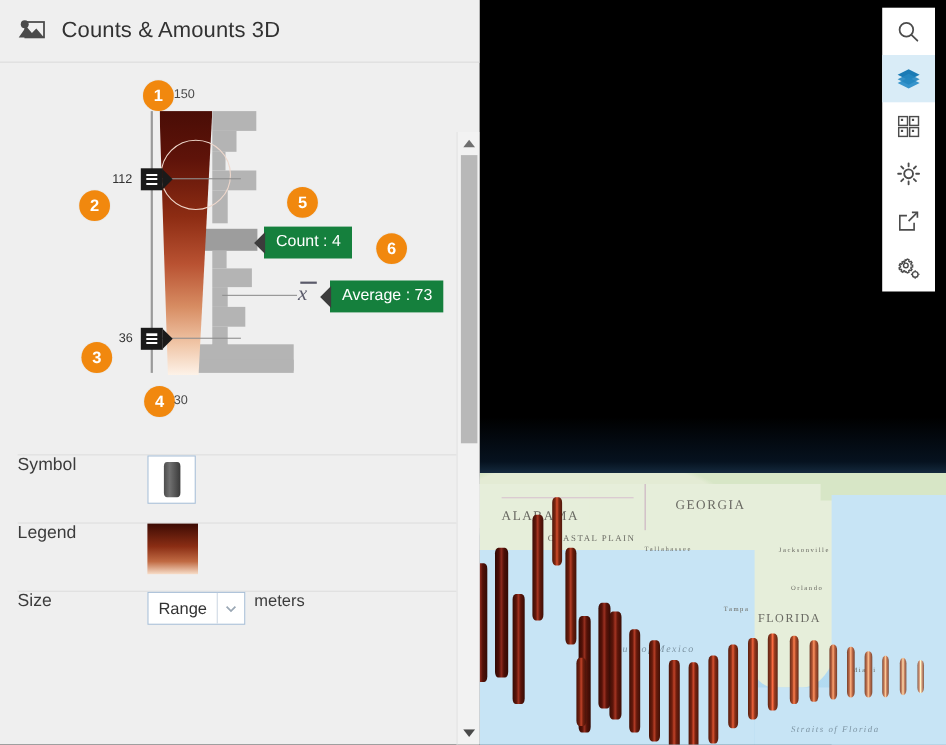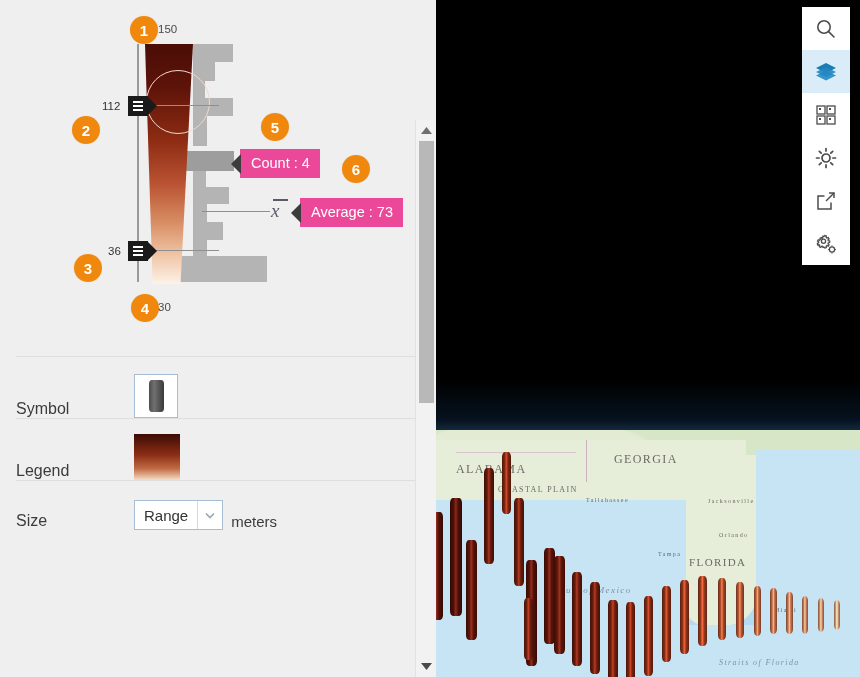--- a/index.html
+++ b/index.html
@@ -73,40 +73,40 @@
     content:""; position:absolute; right:-9px; top:1px;
     border-top:9px solid transparent; border-bottom:9px solid transparent;
     border-left:9px solid #1a1a1a;
   }
   .handle-lines{ width:10px;height:11px;
      background:repeating-linear-gradient(to bottom,#fff 0 2px,#1a1a1a 2px 4px);}
   .handle-val{ position:absolute; font-size:11.5px; color:#333; }
   .guide{ position:absolute; height:1px; background:#8f8f8f; }
 
   .tooltip{
-    position:absolute; background:#ec4899; color:#fff; font-size:14.5px;
+    position:absolute; background:#15803d; color:#fff; font-size:14.5px;
     padding:6px 10px 7px 11px; white-space:nowrap;
   }
   .tooltip::before{
     content:""; position:absolute; left:-9px; top:50%; transform:translateY(-50%);
     border-top:10px solid transparent; border-bottom:10px solid transparent;
     border-right:10px solid #3c3c3c;
   }
   #avg-x{ position:absolute; font-family:"Liberation Serif",serif;
      font-style:italic; font-size:19px; color:#5a5a6a;}
   #avg-x::before{ content:""; position:absolute; left:2px; top:-1px;
      width:15px;height:1.5px;background:#5a5a6a;}
   #handle-circle{
     position:absolute; width:64px;height:64px;border-radius:50%;
     border:1.4px solid #efd8cc; left:146px; top:252px;
   }
 
   
   .prop-row{
-    display:flex; align-items:flex-end; height:62px;
+    display:flex; align-items:flex-start; height:62px;
     margin:0 16px; border-top:1px solid #dedede;
   }
   .prop-label{ width:118px; font-size:16px; color:#3c3c3c;}
   .sym-box{ width:44px;height:44px;border:1px solid #a8bed6;background:#fff;
             display:flex;align-items:center;justify-content:center;}
   .sym-cyl{ width:15px;height:32px;border-radius:3px/4px;
      background:linear-gradient(to right,#4d4d4d,#707070 35%,#3a3a3a 100%);}
   .color-swatch{ width:46px;height:46px;
      background:linear-gradient(to bottom,#3d0b04,#8a2d14 45%,#c06a43 75%,#f7ddc8);}
   .select-box{ display:flex; height:30px; border:1px solid #a8bed6; background:#fff;}
@@ -342,20 +342,30 @@
       <circle cx="18" cy="16.5" r="2.6" fill="none" stroke="#4c4c4c" stroke-width="1.3"></circle>
       <g stroke="#4c4c4c" stroke-width="1.2">
           <path d="M18 12.6v1M18 19.4v1M14.1 16.5h1M20.9 16.5h1"></path>
         </g>
     </svg>
   </div>
 </div>
 
 <div id="style-panel">
 
+  <div id="panel-header">
+    <span class="img-icon">
+      <svg width="26" height="22" viewBox="0 0 26 22">
+        <rect x="7" y="3" width="17" height="14" fill="none" stroke="#4a4a4a" stroke-width="1.6"></rect>
+        <path d="M1 17 L8 7 L13 13 L17 9 L24 17 Z" fill="#4a4a4a"></path>
+        <circle cx="6.5" cy="5" r="3.6" fill="#4a4a4a"></circle>
+      </svg>
+    </span>
+    <span class="title">Counts &amp; Amounts 3D</span>
+  </div>
 
 
 
   <div id="hist-wrap">
 
     <div class="badge" style="left:130px;top:8px;">1</div>
     <div class="axis-label" style="left:158px;top:15px;">150</div>
 
     <div class="badge" style="left:72px;top:108px;">2</div>
     <div class="badge" style="left:74px;top:246px;">3</div>

